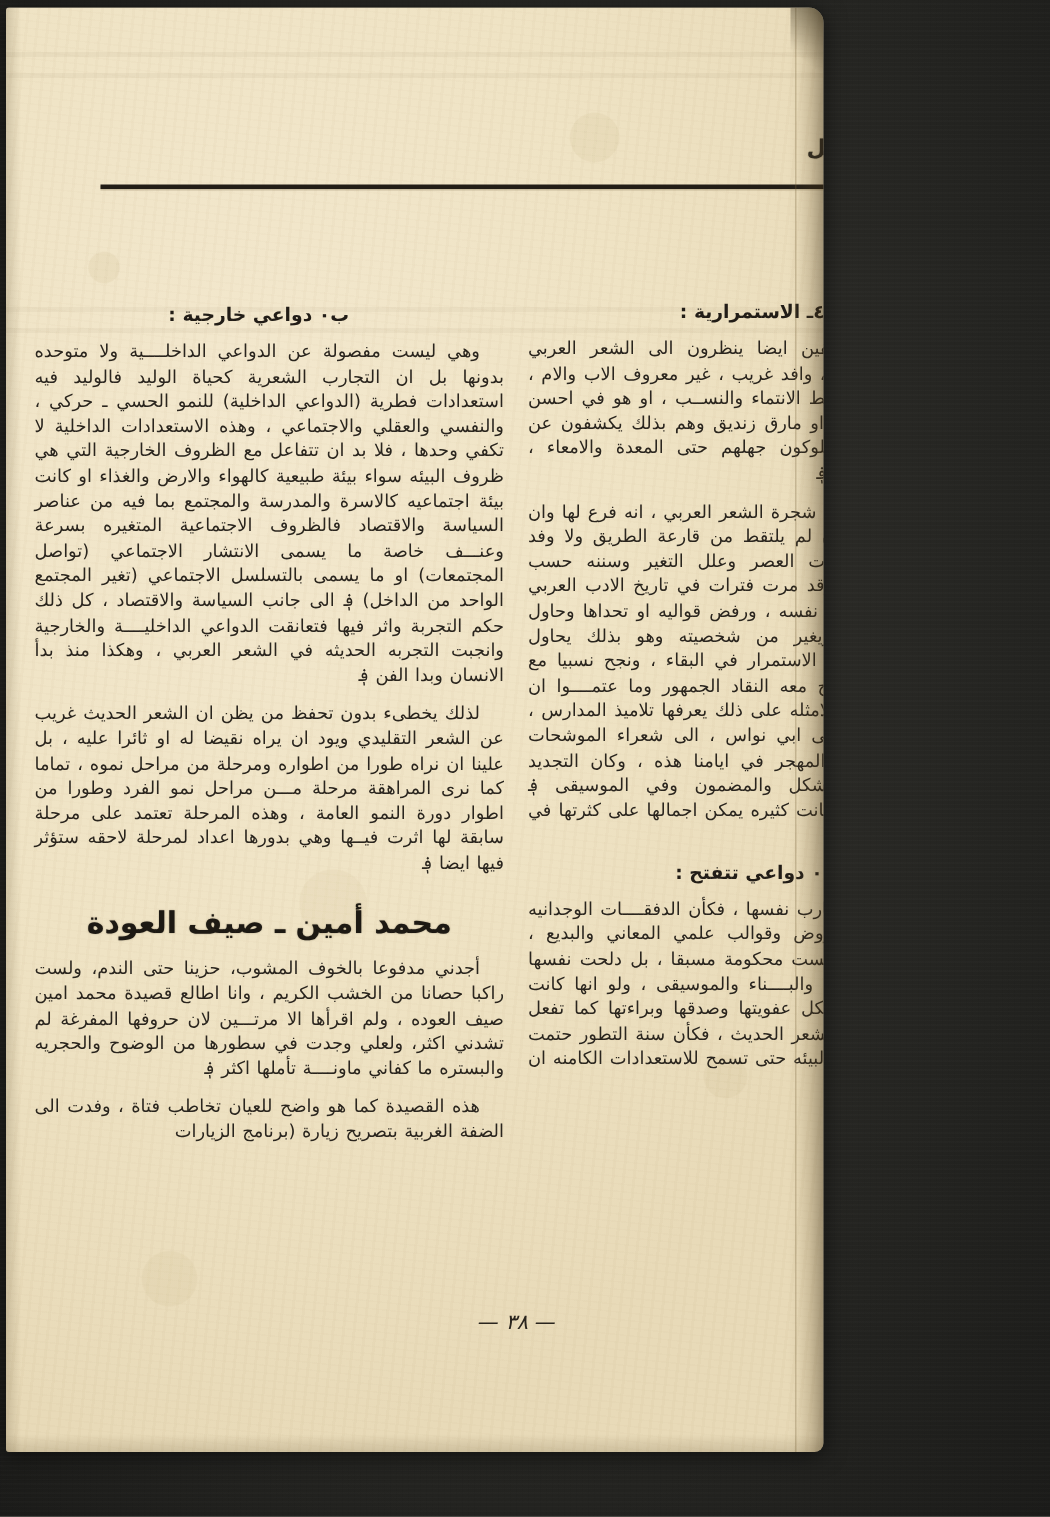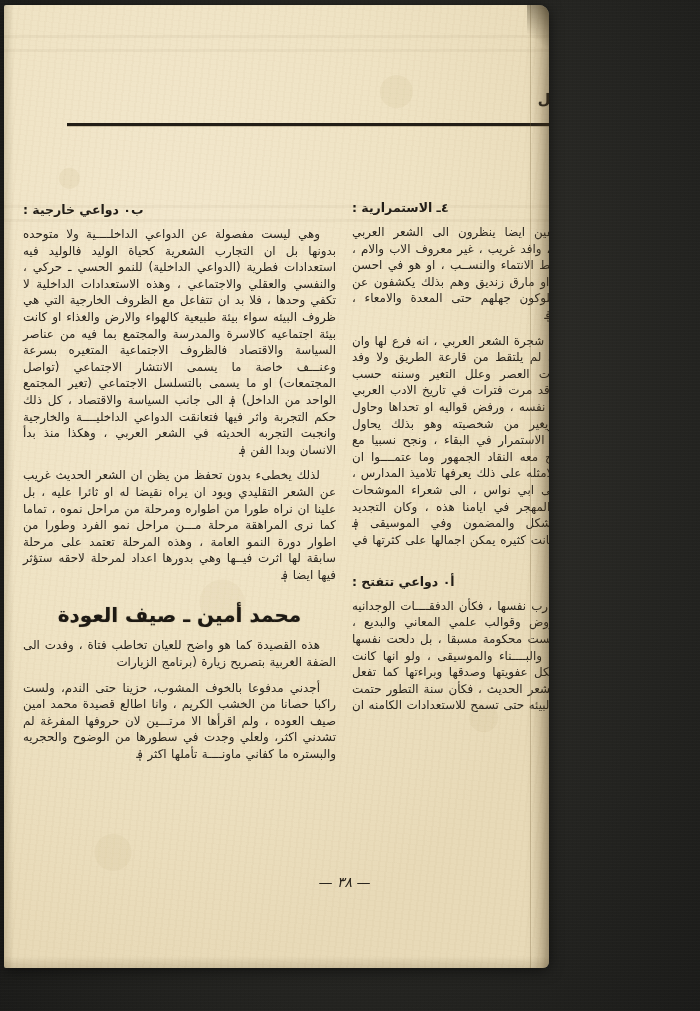--- a/index.html
+++ b/index.html
@@ -174,21 +174,21 @@
   }
 
   .sub-head {
     font-size: 12.5px;
     font-weight: bold;
     color: #241f19;
     margin: 0 0 9px 0;
     text-align: center;
     letter-spacing: .2px;
   }
-  .sub-head.align-right { text-align: left; padding-right: 14px; }
+  .sub-head.align-right { text-align: center; padding-right: 14px; }
 
   .section-head {
     font-size: 20px;
     font-weight: bold;
     color: #1f1b15;
     text-align: center;
     letter-spacing: 1.6px;
     margin: 20px 0 10px 0;
     text-shadow: 0 0 1px rgba(45,36,20,.5);
   }
@@ -254,23 +254,23 @@
 
       <div class="col">
         <div class="sub-head align-right" style="margin-top:2px;">ب٠ دواعي خارجية :</div>
 
         <p class="body">وهي ليست مفصولة عن الدواعي الداخلــــية ولا متوحده بدونها بل ان التجارب الشعرية كحياة الوليد فالوليد فيه استعدادات فطرية (الدواعي الداخلية) للنمو الحسي ـ حركي ، والنفسي والعقلي والاجتماعي ، وهذه الاستعدادات الداخلية لا تكفي وحدها ، فلا بد ان تتفاعل مع الظروف الخارجية التي هي ظروف البيئه سواء بيئة طبيعية كالهواء والارض والغذاء او كانت بيئة اجتماعيه كالاسرة والمدرسة والمجتمع بما فيه من عناصر السياسة والاقتصاد فالظروف الاجتماعية المتغيره بسرعة وعنـــف خاصة ما يسمى الانتشار الاجتماعي (تواصل المجتمعات) او ما يسمى بالتسلسل الاجتماعي (تغير المجتمع الواحد من الداخل) ؋ الى جانب السياسة والاقتصاد ، كل ذلك حكم التجربة واثر فيها فتعانقت الدواعي الداخليــــة والخارجية وانجبت التجربه الحديثه في الشعر العربي ، وهكذا منذ بدأ الانسان وبدا الفن ؋</p>
 
         <p class="body">لذلك يخطىء بدون تحفظ من يظن ان الشعر الحديث غريب عن الشعر التقليدي ويود ان يراه نقيضا له او ثائرا عليه ، بل علينا ان نراه طورا من اطواره ومرحلة من مراحل نموه ، تماما كما نرى المراهقة مرحلة مـــن مراحل نمو الفرد وطورا من اطوار دورة النمو العامة ، وهذه المرحلة تعتمد على مرحلة سابقة لها اثرت فيــها وهي بدورها اعداد لمرحلة لاحقه ستؤثر فيها ايضا ؋</p>
 
         <h2 class="section-head">محمد أمين ـ صيف العودة</h2>
 
+        <p class="body">أجدني مدفوعا بالخوف المشوب، حزينا حتى الندم، ولست راكبا حصانا من الخشب الكريم ، وانا اطالع قصيدة محمد امين صيف العوده ، ولم اقرأها الا مرتـــين لان حروفها المفرغة لم تشدني اكثر، ولعلي وجدت في سطورها من الوضوح والحجريه والبستره ما كفاني ماونــــة تأملها اكثر ؋</p>
+
         <p class="body">هذه القصيدة كما هو واضح للعيان تخاطب فتاة ، وفدت الى الضفة الغربية بتصريح زيارة (برنامج الزيارات</p>
-
-        <p class="body">أجدني مدفوعا بالخوف المشوب، حزينا حتى الندم، ولست راكبا حصانا من الخشب الكريم ، وانا اطالع قصيدة محمد امين صيف العوده ، ولم اقرأها الا مرتـــين لان حروفها المفرغة لم تشدني اكثر، ولعلي وجدت في سطورها من الوضوح والحجريه والبستره ما كفاني ماونــــة تأملها اكثر ؋</p>
       </div>
 
     </div>
 
     <div class="page-number">— ٣٨ —</div>
   </div>
 
   <div class="gutter"></div>
   <div class="gutter-line"></div>
   <div class="corner-fold"></div>

